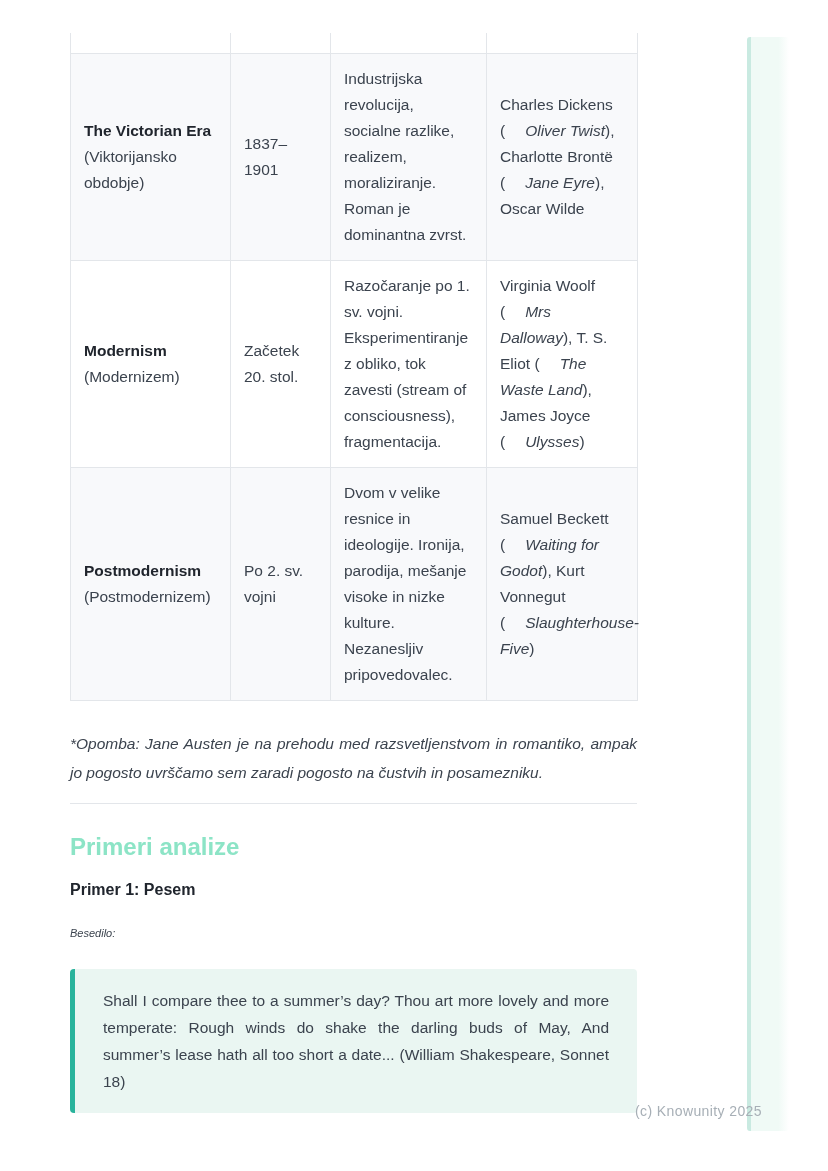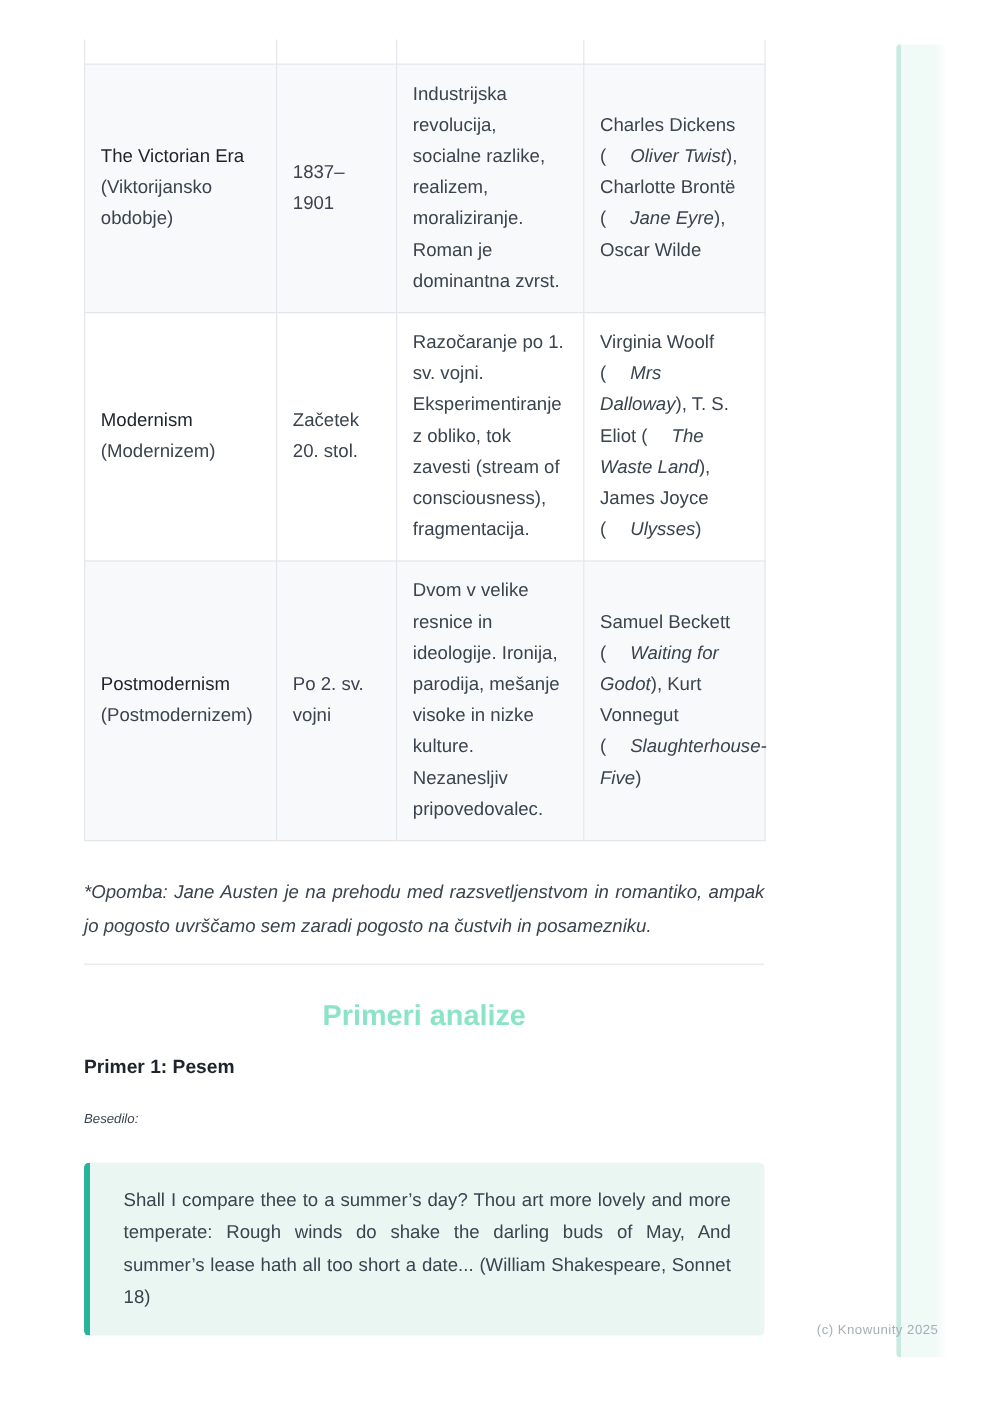--- a/index.html
+++ b/index.html
@@ -28,21 +28,21 @@
   }
   table.eras td {
     border: 1px solid var(--table-border, #e3e6ea);
     padding: 12px 13px;
     vertical-align: middle;
     color: var(--text, #3b434e);
   }
   table.eras tr.partial td { border-top: none; padding: 0; }
   tr.partial { height: 20px; }
   tr.stripe td { background: var(--row-stripe-bg, #f8f9fb); }
-  td .era-name { font-weight: normal; color: var(--text-strong, #20252d); }
+  td .era-name { font-weight: bold; color: var(--text-strong, #20252d); }
   td em { font-style: italic; margin-left: 20px; }
 
   
   .note {
     margin-top: 28px;
     font-style: italic;
     font-size: 15.5px;
     line-height: 29px;
     text-align: justify;
     color: var(--text, #3b434e);
@@ -54,21 +54,20 @@
     background: var(--table-border, #e3e6ea);
   }
 
   
   .section-heading {
     margin-top: 28px;
     font-size: 24px;
     line-height: 30px;
     font-weight: bold;
     color: var(--heading-mint, #8ce4c6);
-    text-align: center;
   }
   .example-title {
     margin-top: 18px;
     font-size: 16px;
     line-height: 20px;
     font-weight: bold;
     color: var(--text-strong, #20252d);
   }
   .text-label {
     margin-top: 24px;
@@ -100,22 +99,22 @@
       var(--stripe-line, #c9eae1) 4px,
       var(--stripe-fill, #f0faf6) 4px,
       var(--stripe-fill, #f0faf6) 75%,
       #ffffff 100%);
     border-radius: 3px;
     z-index: 0;
   }
   .copyright {
     position: absolute;
     top: 1103px;
-    right: 46px;
-    font-size: 11px;
+    right: 66px;
+    font-size: 14px;
     letter-spacing: 0.4px;
     color: var(--footer-text, #a7afb6);
     z-index: 2;
   }
 </style>
 </head>
 <body>
 
 <div class="content">
 

